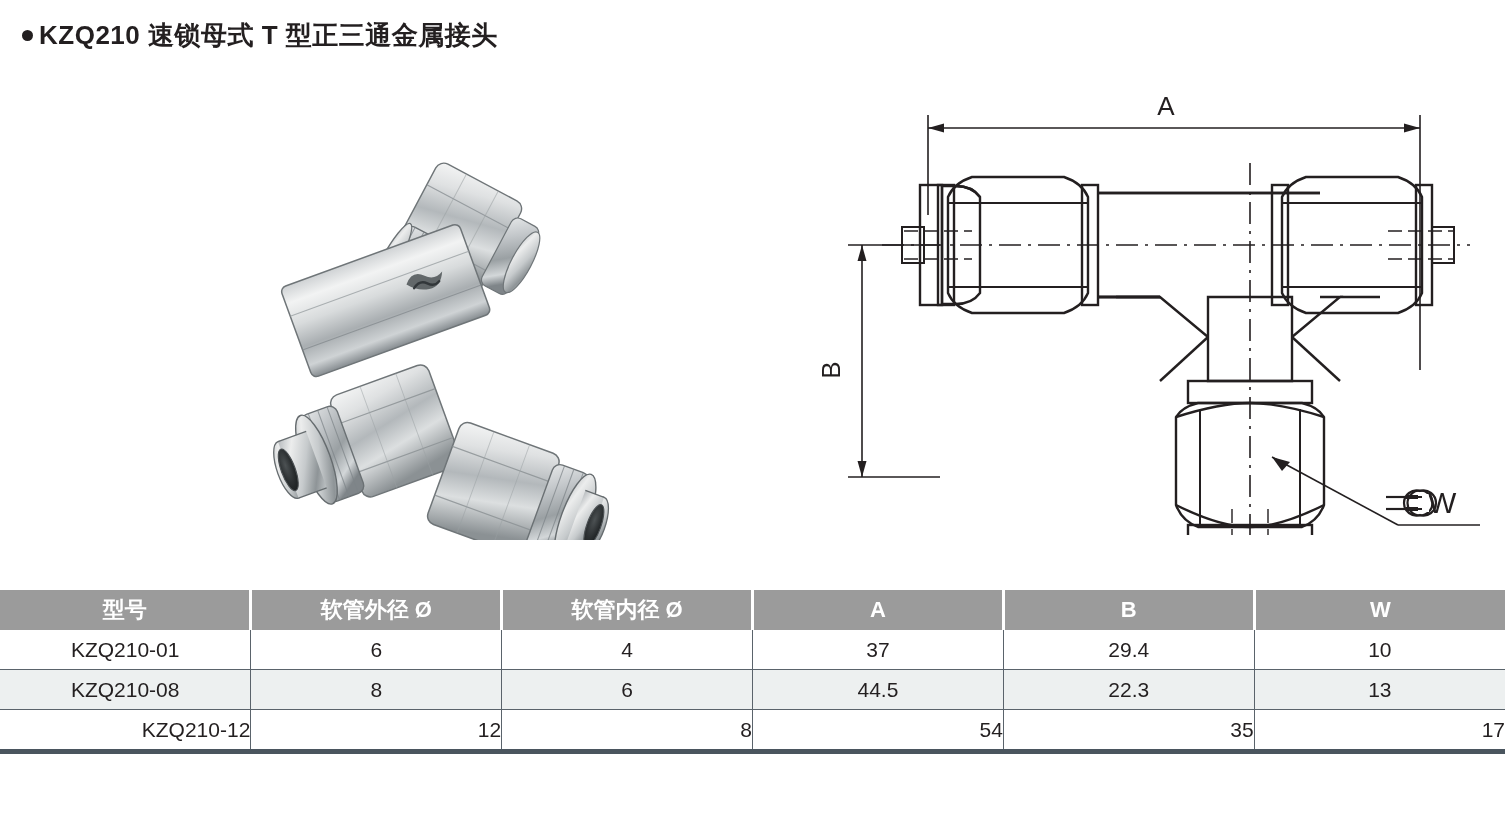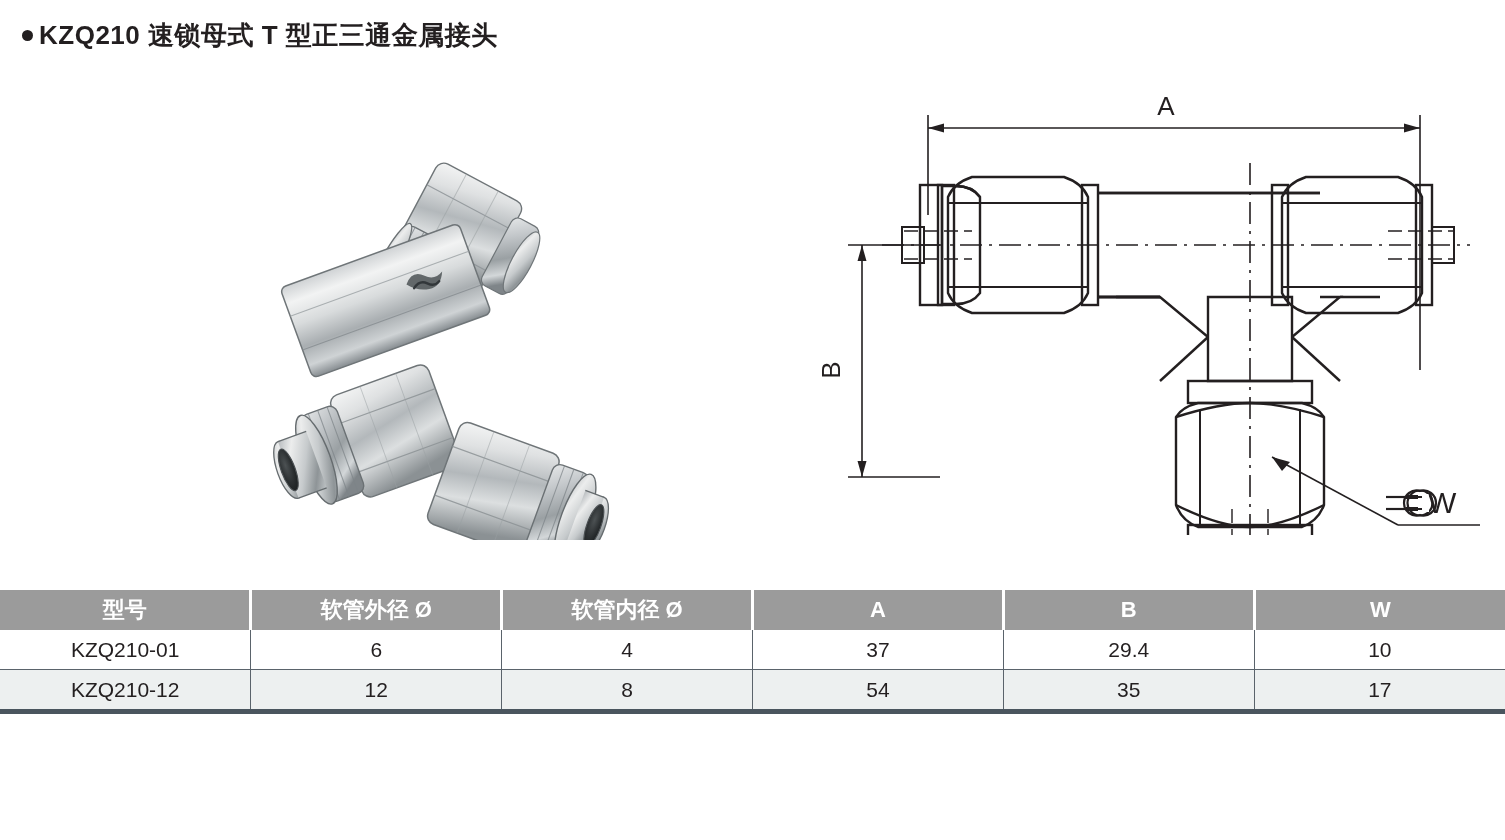--- a/index.html
+++ b/index.html
@@ -94,20 +94,21 @@
   #spec-table thead th:last-child { border-right: none; }
   #spec-table tbody td {
     border-right: 1px solid #5a636b;
     border-bottom: 1px solid #5a636b;
   }
   #spec-table tbody td:last-child { border-right: none; }
   #spec-table tbody tr:nth-child(even) td { background: #edf0f0; }
   #spec-table tbody tr:nth-child(odd)  td { background: #ffffff; }
   #spec-table tbody tr:last-child td {
     border-bottom: 5px solid #4a555e;
+    text-align: right;
   }
 </style>
 </head>
 <body>
 
 <div id="title-row">
   <span id="title-bullet"></span>
   <span id="title-text">KZQ210 速锁母式 T 型正三通金属接头</span>
 </div>
 
@@ -335,20 +336,28 @@
   <tbody>
     <tr>
       <td>KZQ210-01</td>
       <td>6</td>
       <td>4</td>
       <td>37</td>
       <td>29.4</td>
       <td>10</td>
     </tr>
     <tr>
+      <td>KZQ210-08</td>
+      <td>8</td>
+      <td>6</td>
+      <td>44.5</td>
+      <td>22.3</td>
+      <td>13</td>
+    </tr>
+    <tr>
       <td>KZQ210-12</td>
       <td>12</td>
       <td>8</td>
       <td>54</td>
       <td>35</td>
       <td>17</td>
     </tr>
   </tbody>
 </table>
 

